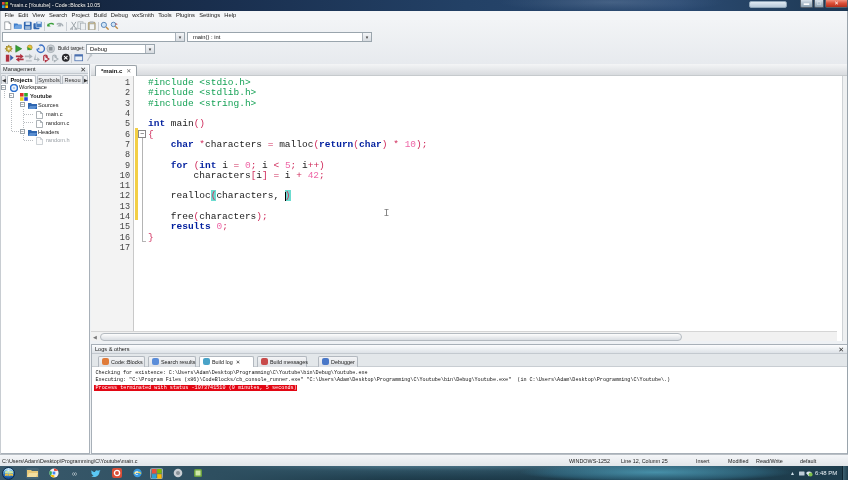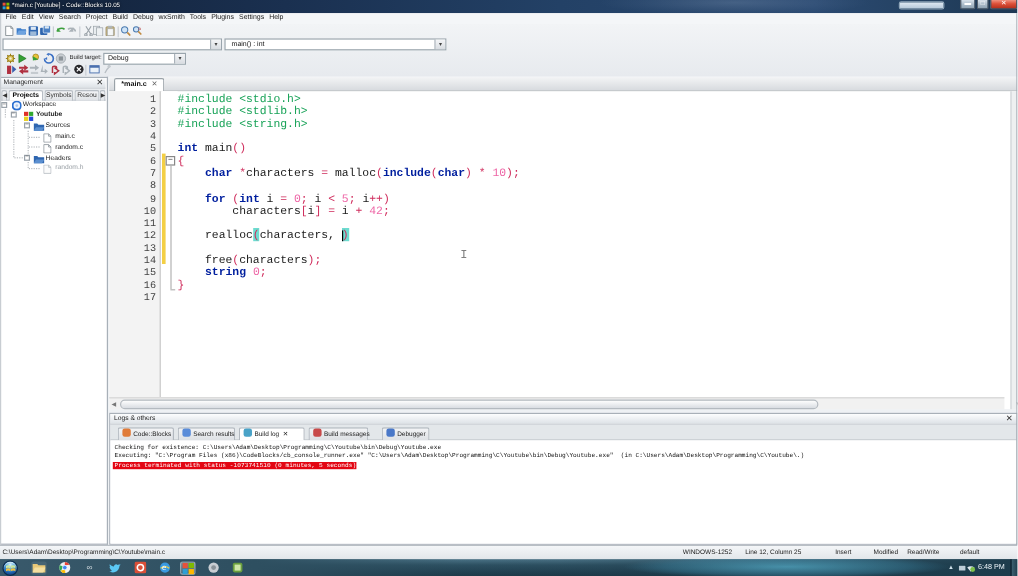--- a/index.html
+++ b/index.html
@@ -325,29 +325,29 @@
     <div id="ybar"></div>
     <div id="foldline"></div>
     <div id="foldbox">−</div>
     <div style="position:absolute;left:51px;top:176.5px;width:4px;height:1px;background:#b4b4b4"></div>
     <div id="code"><span class="inc">#include &lt;stdio.h&gt;</span>
 <span class="inc">#include &lt;stdlib.h&gt;</span>
 <span class="inc">#include &lt;string.h&gt;</span>
 
 <span class="kw">int</span> main<span class="op">()</span>
 <span class="op">{</span>
-    <span class="kw">char</span> <span class="op">*</span>characters <span class="op">=</span> malloc<span class="op">(</span><span class="kw">include</span><span class="op">(</span><span class="kw">char</span><span class="op">)</span> <span class="op">*</span> <span class="num">10</span><span class="op">);</span>
+    <span class="kw">char</span> <span class="op">*</span>characters <span class="op">=</span> malloc<span class="op">(</span><span class="kw">return</span><span class="op">(</span><span class="kw">char</span><span class="op">)</span> <span class="op">*</span> <span class="num">10</span><span class="op">);</span>
 
     <span class="kw">for</span> <span class="op">(</span><span class="kw">int</span> i <span class="op">=</span> <span class="num">0</span><span class="op">;</span> i <span class="op">&lt;</span> <span class="num">5</span><span class="op">;</span> i<span class="op">++)</span>
         characters<span class="op">[</span>i<span class="op">]</span> <span class="op">=</span> i <span class="op">+</span> <span class="num">42</span><span class="op">;</span>
 
     realloc<span class="bm op">(</span>characters, <span class="bm op">)</span>
 
     free<span class="op">(</span>characters<span class="op">);</span>
-    <span class="kw">string</span> <span class="num">0</span><span class="op">;</span>
+    <span class="kw">results</span> <span class="num">0</span><span class="op">;</span>
 <span class="op">}</span>
 </div>
     <div id="caret"></div>
     <div id="ibeam">I</div>
     <div id="hsb">
         <span class="sarr" style="left:2px;top:2px">◀</span>
         <div class="th"></div>
       </div>
     <div id="vsb">
         <span class="sarr" style="left:3px;bottom:1px">▼</span>

